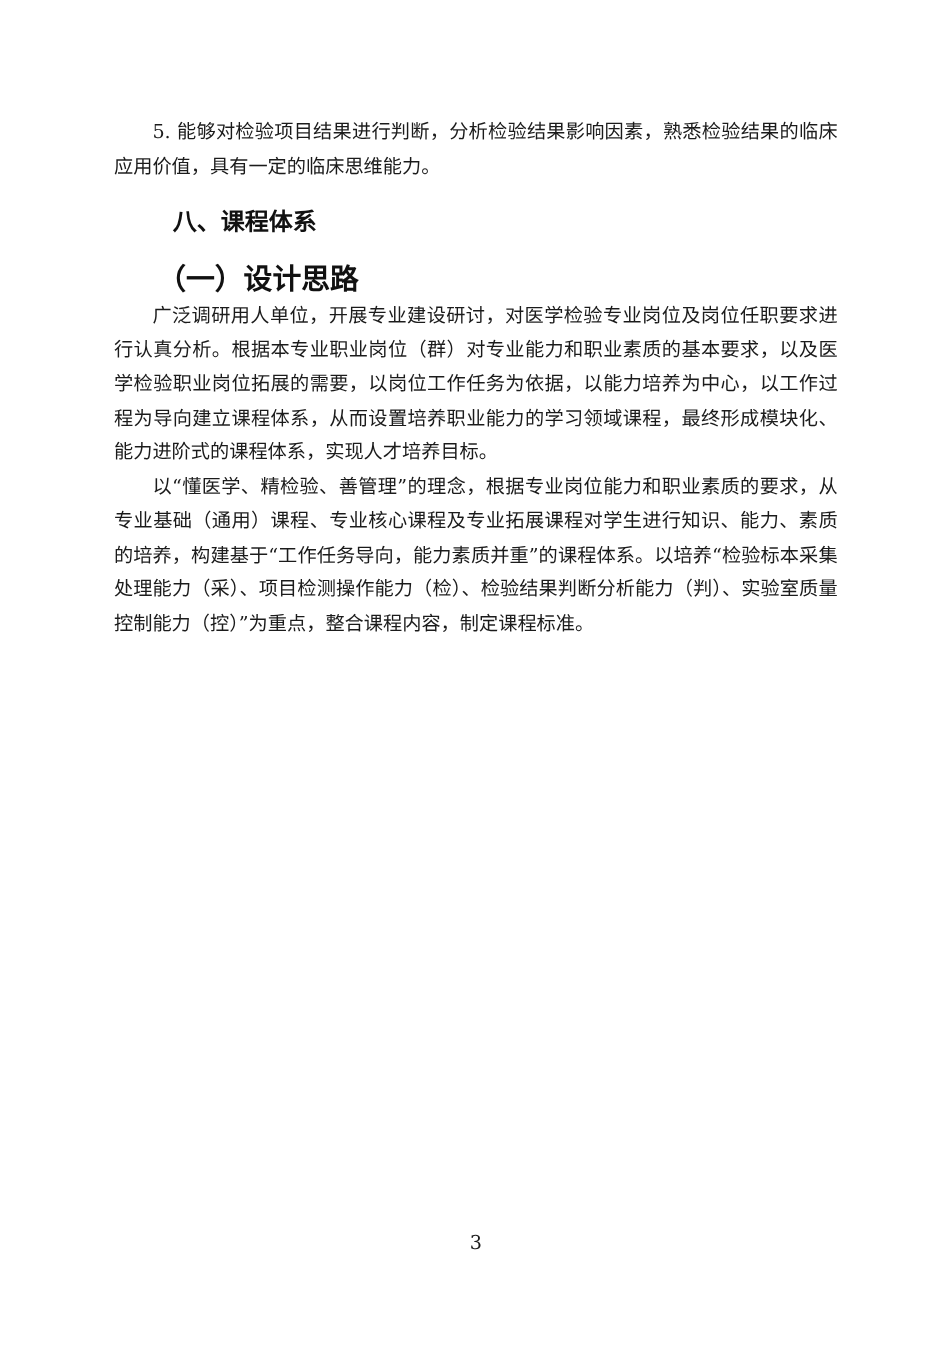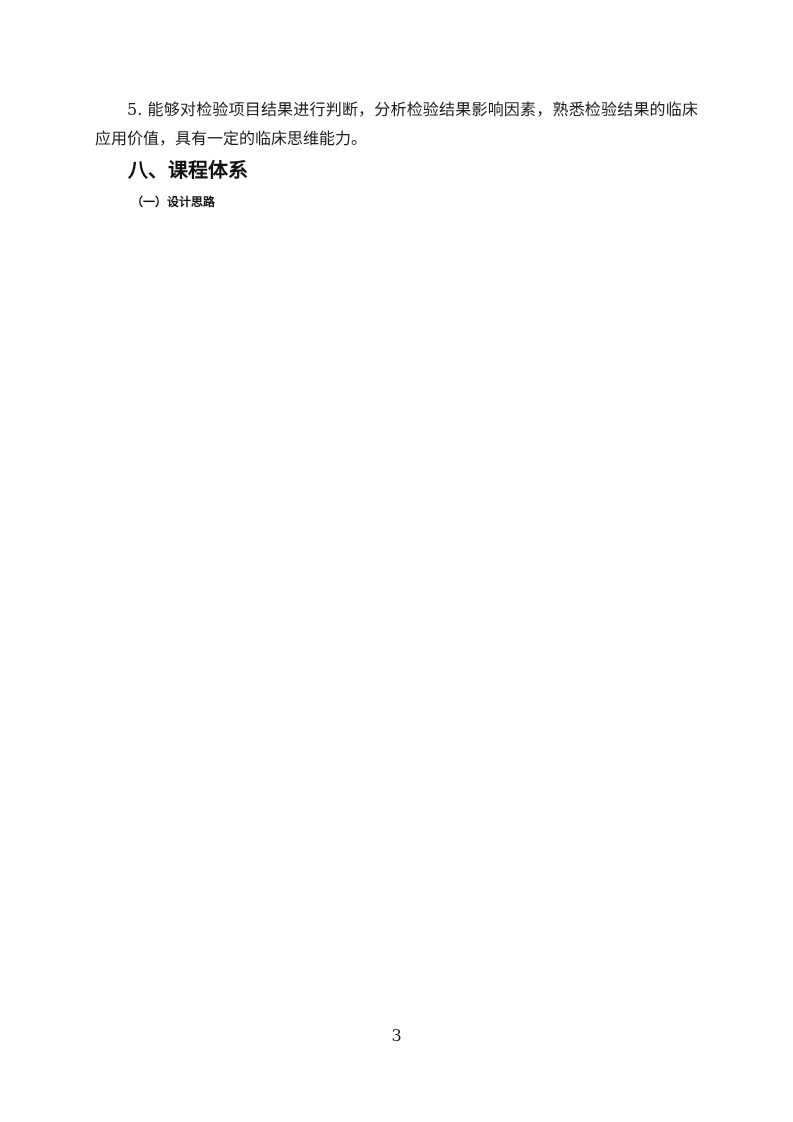--- a/index.html
+++ b/index.html
@@ -25,34 +25,34 @@
   }
   .body-para {
     margin: 0;
     font-size: 16px;
     line-height: 28.5px;
     text-align: justify;
     text-indent: 32px;
     font-family: "DejaVu Serif", "Liberation Serif", serif;
   }
   .heading-main {
-    margin: 0;
+    margin: 16px;
     padding-left: 33px;
     font-family: "Liberation Sans", "DejaVu Sans", sans-serif;
     font-weight: bold;
     font-size: 20px;
     line-height: 34px;
     color: #111111;
   }
   .heading-sub {
     margin: 0;
     padding-left: 36px;
     font-family: "Liberation Sans", "DejaVu Sans", sans-serif;
     font-weight: bold;
-    font-size: 12px;
+    font-size: 24px;
     line-height: 30px;
     color: #111111;
   }
   .page-footer {
     position: absolute;
     left: 0;
     top: 1026px;
     width: 793px;
     text-align: center;
     font-size: 16px;
@@ -66,19 +66,21 @@
 
 <div class="page">
   <div class="content">
 
     <p class="body-para">5. 能够对检验项目结果进行判断，分析检验结果影响因素，熟悉检验结果的临床应用价值，具有一定的临床思维能力。</p>
 
     <h1 class="heading-main">八、课程体系</h1>
 
     <h2 class="heading-sub">（一）设计思路</h2>
 
+    <p class="body-para">广泛调研用人单位，开展专业建设研讨，对医学检验专业岗位及岗位任职要求进行认真分析。根据本专业职业岗位（群）对专业能力和职业素质的基本要求，以及医学检验职业岗位拓展的需要，以岗位工作任务为依据，以能力培养为中心，以工作过程为导向建立课程体系，从而设置培养职业能力的学习领域课程，最终形成模块化、能力进阶式的课程体系，实现人才培养目标。</p>
 
 
+    <p class="body-para">以“懂医学、精检验、善管理”的理念，根据专业岗位能力和职业素质的要求，从专业基础（通用）课程、专业核心课程及专业拓展课程对学生进行知识、能力、素质的培养，构建基于“工作任务导向，能力素质并重”的课程体系。以培养“检验标本采集处理能力（采）、项目检测操作能力（检）、检验结果判断分析能力（判）、实验室质量控制能力（控）”为重点，整合课程内容，制定课程标准。</p>
 
   </div>
 
   <div class="page-footer">3</div>
 </div>
 
 </body></html>

